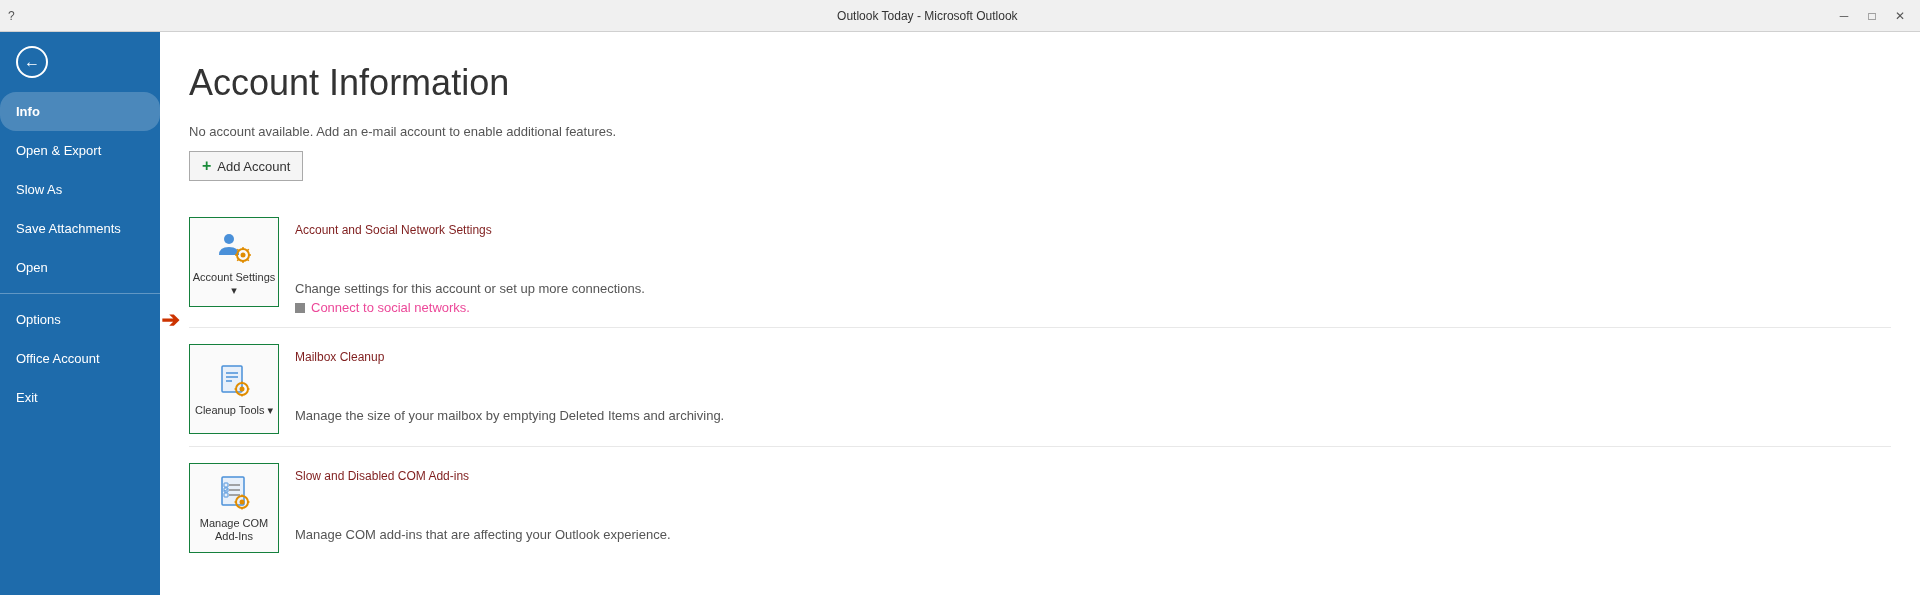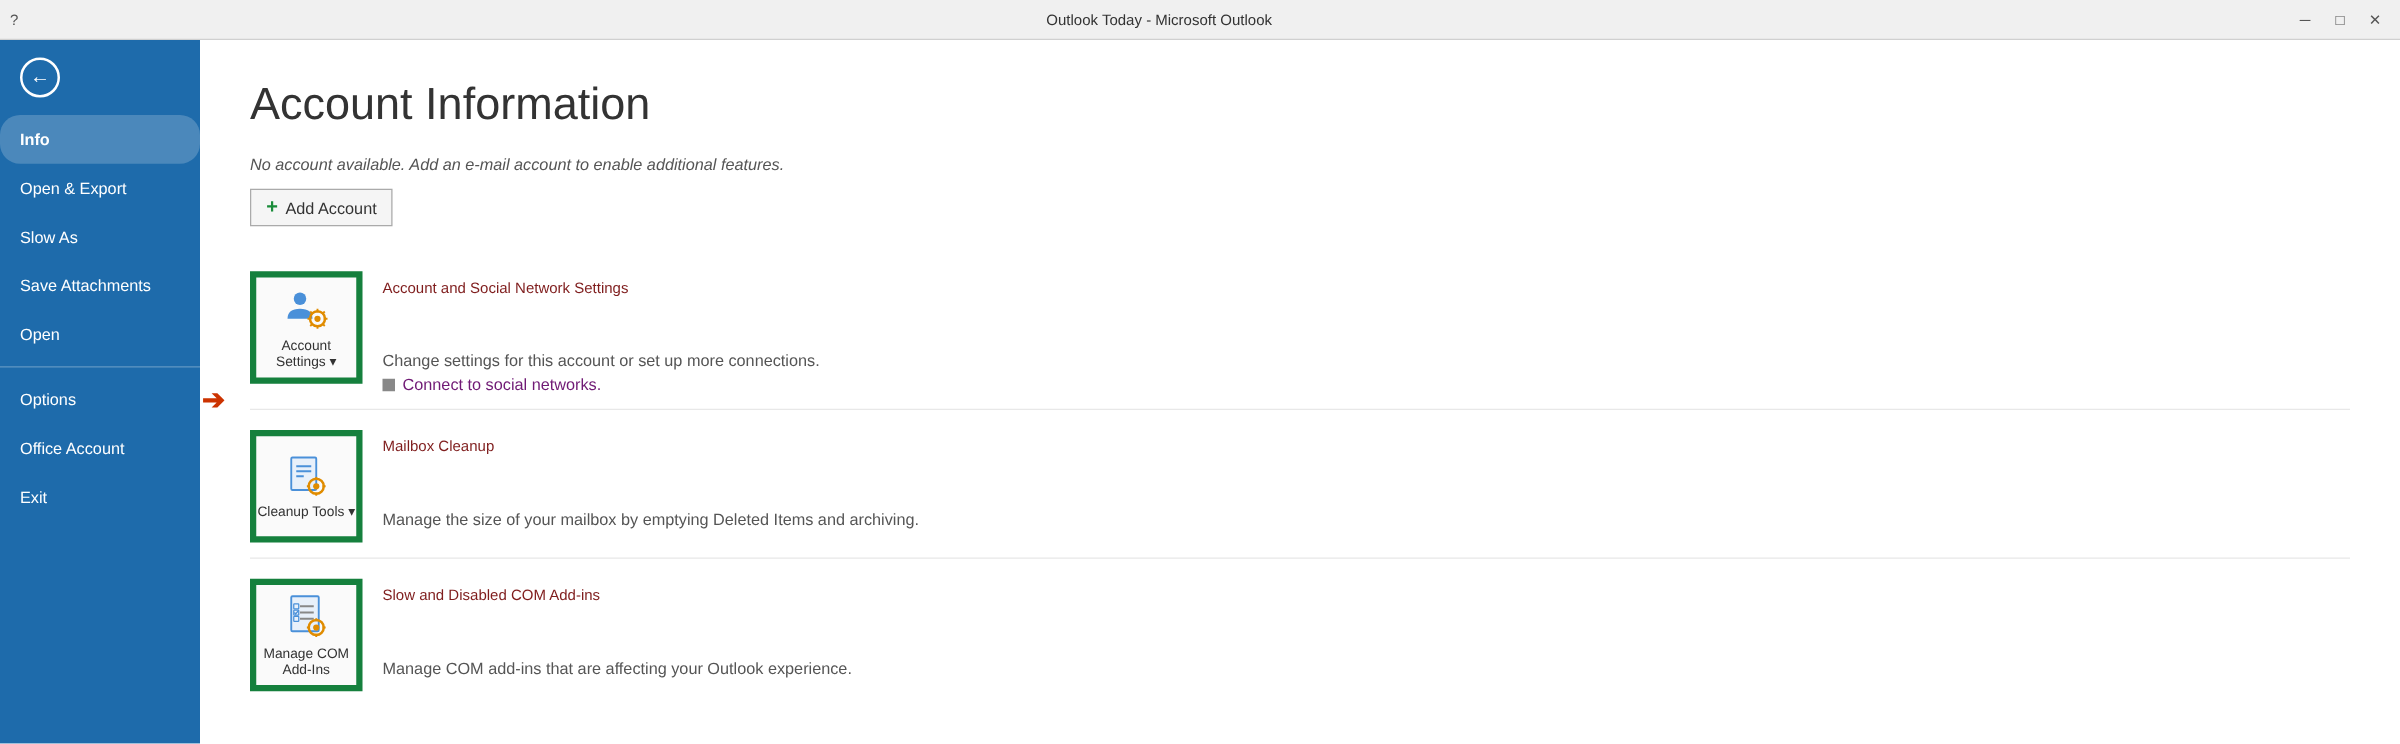--- a/index.html
+++ b/index.html
@@ -115,37 +115,36 @@
       top: 50%;
       transform: translateY(-50%);
       color: #cc3300;
       font-size: 22px;
       font-weight: bold;
     }
 
     
     .content-area {
       flex: 1;
-      padding: 30px 40px;
+      padding: 30px 29px;
       background: #fff;
       overflow-y: auto;
     }
 
     .page-title {
       font-size: 36px;
       font-weight: 200;
       color: #333;
       margin-bottom: 20px;
     }
 
     .no-account-text {
       font-size: 13px;
       color: #555;
       margin-bottom: 12px;
-      font-style: italic;
     }
 
     .add-account-btn {
       display: inline-flex;
       align-items: center;
       gap: 6px;
       border: 1px solid #aaa;
       background: #f5f5f5;
       padding: 5px 12px;
       font-size: 13px;
@@ -172,21 +171,21 @@
       gap: 16px;
       padding: 12px 0;
       border-bottom: 1px solid #e8e8e8;
     }
     .info-card:last-child { border-bottom: none; }
 
     .card-icon-box {
       width: 90px;
       min-width: 90px;
       height: 90px;
-      border: 5px solid #15803d;
+      border: 1px solid #15803d;
       background: #fafafa;
       display: flex;
       flex-direction: column;
       align-items: center;
       justify-content: center;
       gap: 4px;
       cursor: pointer;
     }
 
     .card-icon-svg {
@@ -218,21 +217,21 @@
       color: #555;
       margin-bottom: 4px;
       margin-top: 44px;
     }
 
     .card-link {
       display: flex;
       align-items: center;
       gap: 6px;
       font-size: 13px;
-      color: #701a75;
+      color: #ec4899;
       cursor: pointer;
     }
     .card-link-square {
       width: 10px;
       height: 10px;
       background: #888;
       flex-shrink: 0;
     }
   </style>
 </head>

